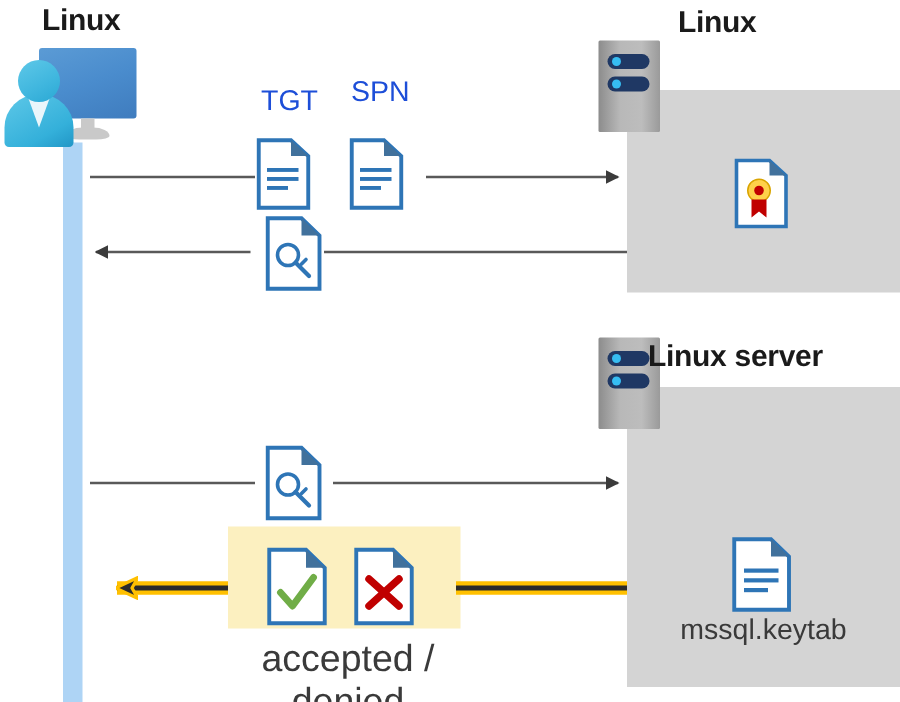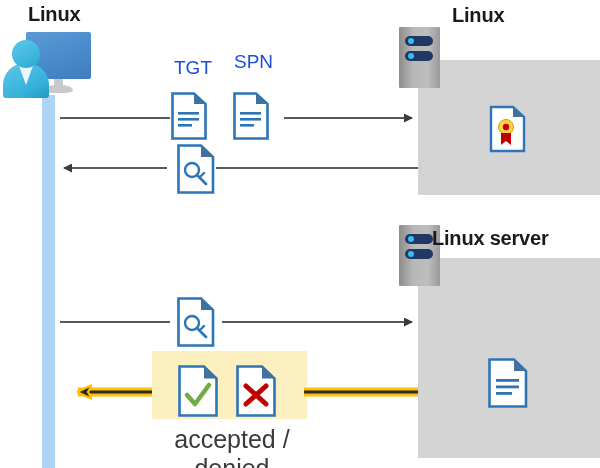--- a/index.html
+++ b/index.html
@@ -268,20 +268,21 @@
 
   <div class="doc" style="left:487px;top:357px;width:42px;height:52px;">
     <svg class="page" viewBox="0 0 42 52">
       <path d="M2.5,2.5 H27 L39,14 V49.5 H2.5 Z" fill="#ffffff" stroke="#2e75b6" stroke-width="2.6"></path>
       <path d="M27,2.5 L39,14 H27 Z" fill="#41719c"></path>
       <rect x="9" y="22" width="23" height="2.8" fill="#2e75b6"></rect>
       <rect x="9" y="28.5" width="23" height="2.8" fill="#2e75b6"></rect>
       <rect x="9" y="35" width="16" height="2.8" fill="#2e75b6"></rect>
     </svg>
   </div>
+  <div class="keytab-label">mssql.keytab</div>
 
   <div class="tag tag-tgt">TGT</div>
   <div class="tag tag-spn">SPN</div>
 
   <div class="doc" style="left:170px;top:91px;width:38px;height:50px;">
     <svg class="page" viewBox="0 0 38 50">
       <path d="M2.5,2.5 H24 L35.5,13 V47.5 H2.5 Z" fill="#ffffff" stroke="#2e75b6" stroke-width="2.6"></path>
       <path d="M24,2.5 L35.5,13 H24 Z" fill="#41719c"></path>
       <rect x="8" y="21" width="21" height="2.6" fill="#2e75b6"></rect>
       <rect x="8" y="27" width="21" height="2.6" fill="#2e75b6"></rect>

